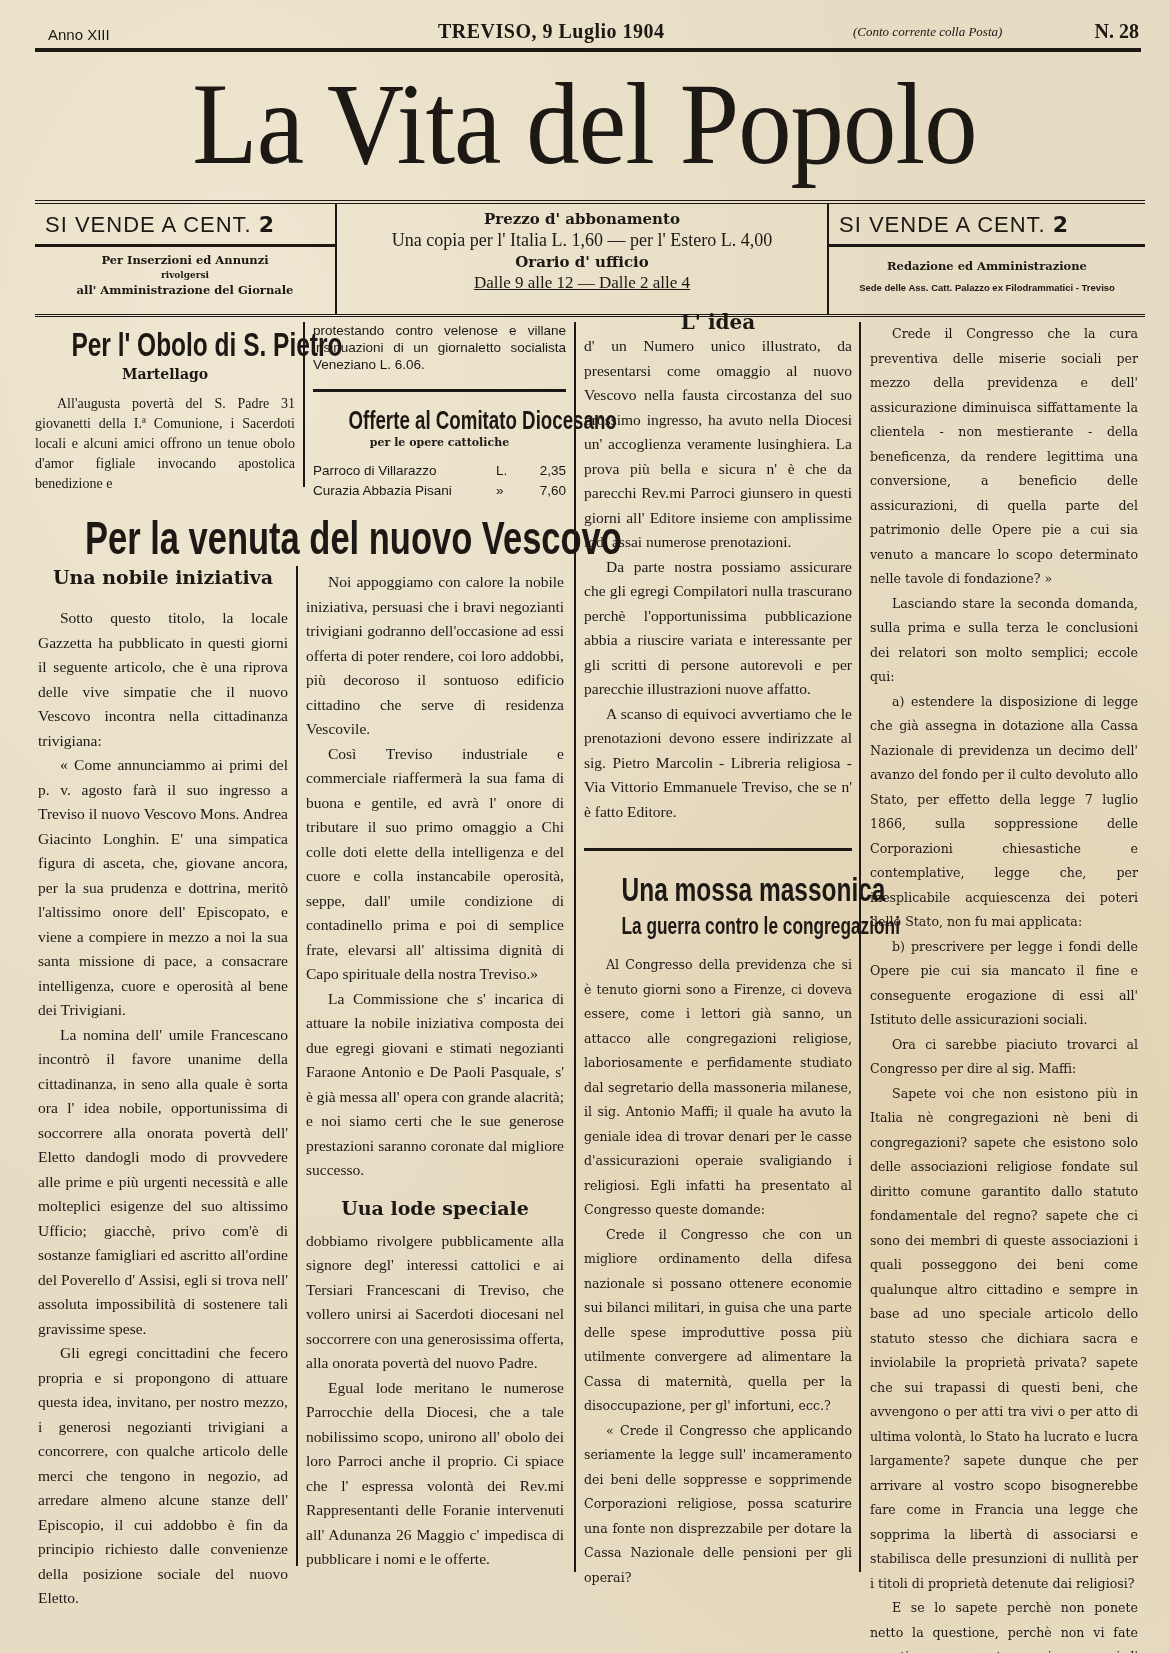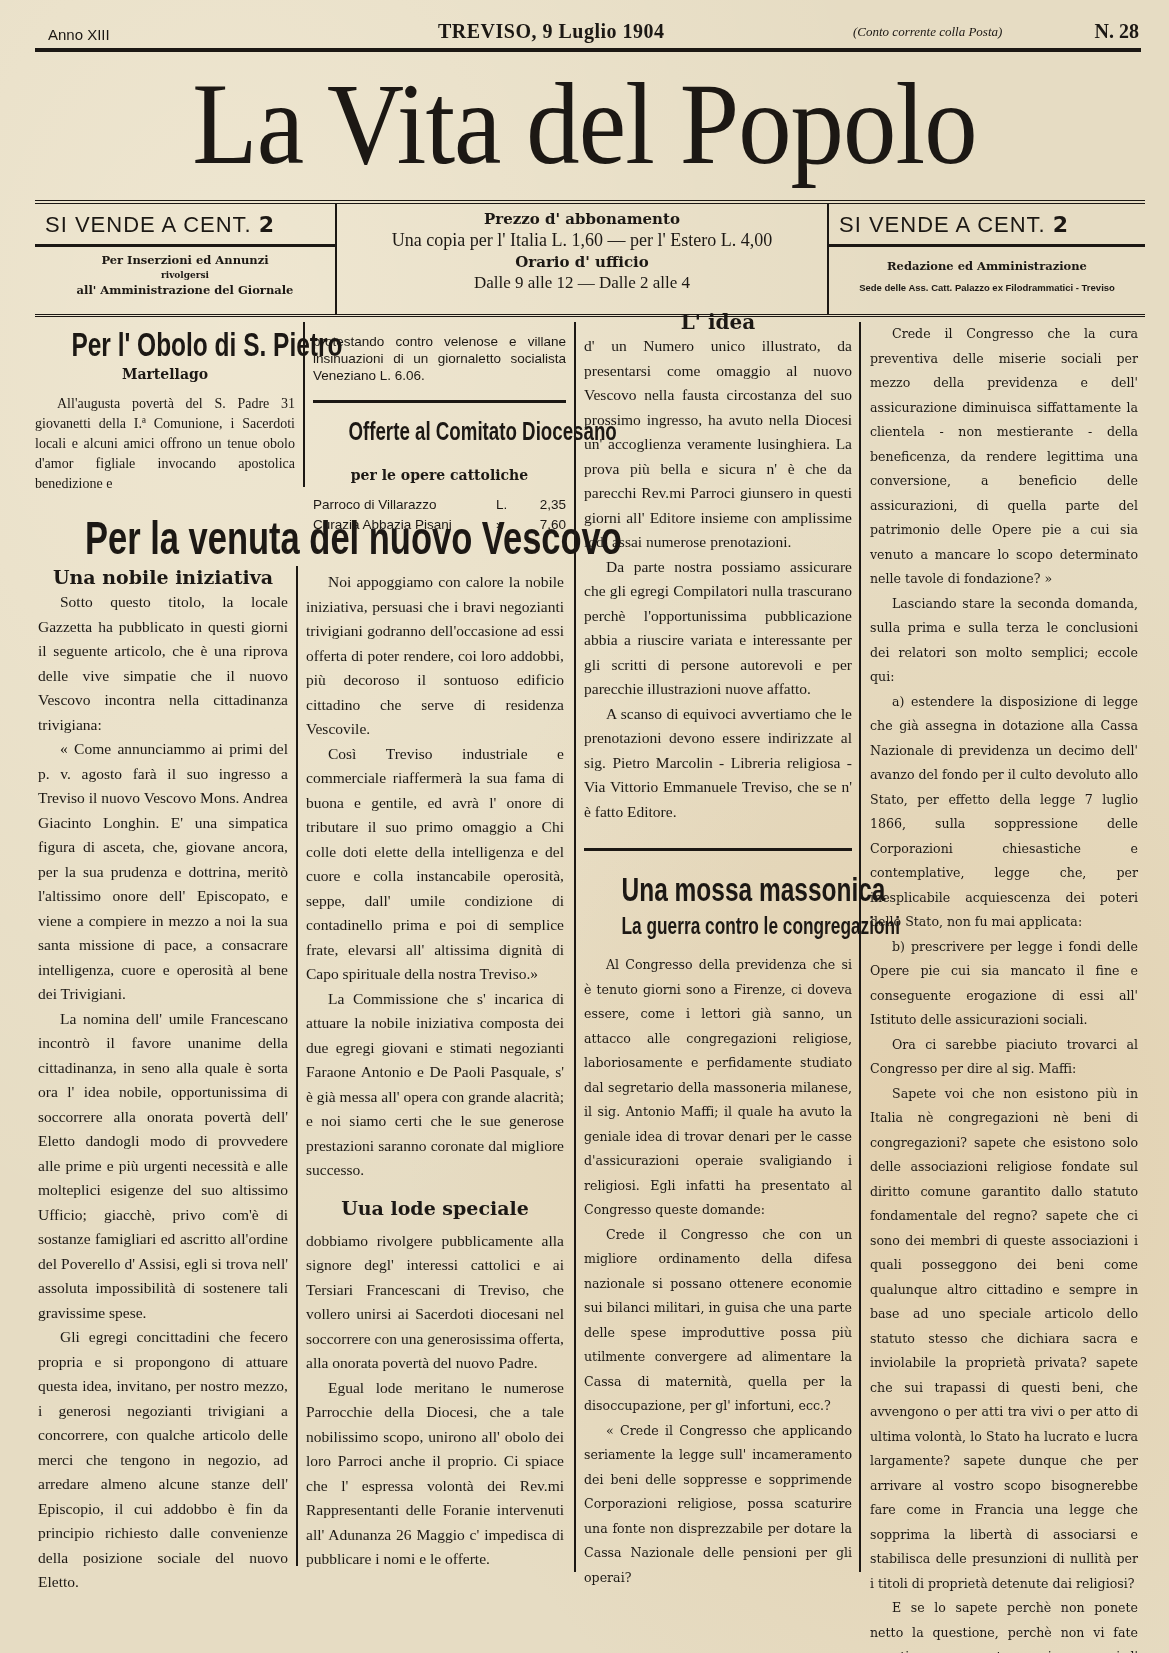--- a/index.html
+++ b/index.html
@@ -30,21 +30,21 @@
   .infobox.left { left: 0; width: 300px; border-right: 2px solid #1c1814; }
   .infobox.mid { left: 302px; width: 490px; border-right: 2px solid #1c1814; text-align: center; }
   .infobox.right { left: 794px; right: 0; }
   .sivende { font-family: "Liberation Sans", sans-serif; font-size: 22px; padding: 8px 0 6px 10px; letter-spacing: 1px; border-bottom: 3px solid #1c1814; }
   .sivende b { font-family: "DejaVu Sans", sans-serif; font-weight: bold; font-size: 22px; }
   .small-center { text-align: center; font-weight: bold; font-size: 11.5px; line-height: 15px; padding-top: 6px; }
   .small-center .tiny { font-size: 9px; font-weight: bold; }
   .mid .l1 { font-weight: bold; font-size: 15px; padding-top: 6px; }
   .mid .l2 { font-size: 18px; padding-top: 2px; }
   .mid .l3 { font-weight: bold; font-size: 15px; padding-top: 2px; }
-  .mid .l4 { font-size: 17px; padding-top: 2px; }
+  .mid .l4 { font-size: 17px; padding-top: 2px; text-decoration: underline; }
   .col { font-size: 15.5px; line-height: 24.5px; text-align: justify; }
   .col p { margin: 0; text-indent: 22px; }
   .col p.noind { text-indent: 0; }
   .vrule { width: 2px; background: #1c1814; }
   .hed-cond { font-family: "Liberation Sans", sans-serif; font-weight: bold; text-align: center; transform: scaleX(0.72); transform-origin: center; white-space: nowrap; }
   .subhed { font-weight: bold; font-size: 19px; text-align: center; }
   .slab { font-family: "DejaVu Serif", serif; font-weight: bold; }
   .bold-body { font-family: "DejaVu Serif", serif; font-size: 12.6px; line-height: 24.5px; }
   .bold-body p { margin: 0; text-indent: 22px; text-align: justify; }
   .offerte-row { display: flex; justify-content: space-between; font-family: "Liberation Sans", sans-serif; font-size: 13.5px; line-height: 20px; }
@@ -96,26 +96,26 @@
 
 <div class="abs" style="top:322px; left:35px; width:260px;">
   <div class="hed-cond" style="font-size:34px; line-height:44px;">Per l' Obolo di S. Pietro</div>
   <div class="subhed slab" style="font-size:14px; ">Martellago</div>
   <div class="col" style="font-size:14px; line-height:20px; margin-top:12px;">
       <p>All'augusta povertà del S. Padre 31 giovanetti della I.ª Comunione, i Sacerdoti locali e alcuni amici offrono un tenue obolo d'amor figliale invocando apostolica benedizione e</p>
     </div>
 </div>
 <div class="abs vrule" style="top:322px; left:303px; height:165px;"></div>
 <div class="abs" style="top:322px; left:313px; width:253px;">
-  <div class="col" style="font-size:13.5px; line-height:17px; font-family:'Liberation Sans',sans-serif;margin-top:11px;">
+  <div class="col" style="font-size:13.5px; line-height:17px; font-family:'Liberation Sans',sans-serif;">
       <p class="noind">protestando contro velenose e villane insinuazioni di un giornaletto socialista Veneziano L. 6.06.</p>
     </div>
   <div class="rule-thick" style="margin:16px 0 12px; height:3px;"></div>
   <div class="hed-cond" style="font-size:26px; line-height:32px;">Offerte al Comitato Diocesano</div>
-  <div class="subhed slab" style="font-size:14px; margin:20px 0 12px;">per le opere cattoliche</div>
+  <div class="subhed slab" style="font-size:11px; margin:0 0 12px;">per le opere cattoliche</div>
   <div id="offerte-rows">
       <div class="offerte-row">
         <span>Parroco di Villarazzo</span>
         <span class="amt">
           <span>L.</span>
           <span>2,35</span>
         </span>
       </div>
       <div class="offerte-row">
         <span>Curazia Abbazia Pisani</span>
@@ -123,21 +123,21 @@
           <span>»</span>
           <span>7,60</span>
         </span>
       </div>
     </div>
 </div>
 
 <div class="abs hed-cond" style="top:510px; left:15px; width:560px; font-size:46px; line-height:56px; transform:scaleX(0.75);">Per la venuta del nuovo Vescovo</div>
 
 <div class="abs" style="top:566px; left:38px; width:250px;">
-  <div class="slab" style="font-size:19px; text-align:center; margin-bottom:2px;">Una nobile iniziativa</div>
+  <div class="slab" style="font-size:19px; text-align:center; margin-bottom:18px;">Una nobile iniziativa</div>
   <div class="col" id="col1">
       <p>Sotto questo titolo, la locale Gazzetta ha pubblicato in questi giorni il seguente articolo, che è una riprova delle vive simpatie che il nuovo Vescovo incontra nella cittadinanza trivigiana:</p>
       <p>« Come annunciammo ai primi del p. v. agosto farà il suo ingresso a Treviso il nuovo Vescovo Mons. Andrea Giacinto Longhin. E' una simpatica figura di asceta, che, giovane ancora, per la sua prudenza e dottrina, meritò l'altissimo onore dell' Episcopato, e viene a compiere in mezzo a noi la sua santa missione di pace, a consacrare intelligenza, cuore e operosità al bene dei Trivigiani.</p>
       <p>La nomina dell' umile Francescano incontrò il favore unanime della cittadinanza, in seno alla quale è sorta ora l' idea nobile, opportunissima di soccorrere alla onorata povertà dell' Eletto dandogli modo di provvedere alle prime e più urgenti necessità e alle molteplici esigenze del suo altissimo Ufficio; giacchè, privo com'è di sostanze famigliari ed ascritto all'ordine del Poverello d' Assisi, egli si trova nell' assoluta impossibilità di sostenere tali gravissime spese.</p>
       <p>Gli egregi concittadini che fecero propria e si propongono di attuare questa idea, invitano, per nostro mezzo, i generosi negozianti trivigiani a concorrere, con qualche articolo delle merci che tengono in negozio, ad arredare almeno alcune stanze dell' Episcopio, il cui addobbo è fin da principio richiesto dalle convenienze della posizione sociale del nuovo Eletto.</p>
     </div>
 </div>
 <div class="abs vrule" style="top:566px; left:296px; height:1000px;"></div>
 
 <div class="abs" style="top:570px; left:306px; width:258px;">

